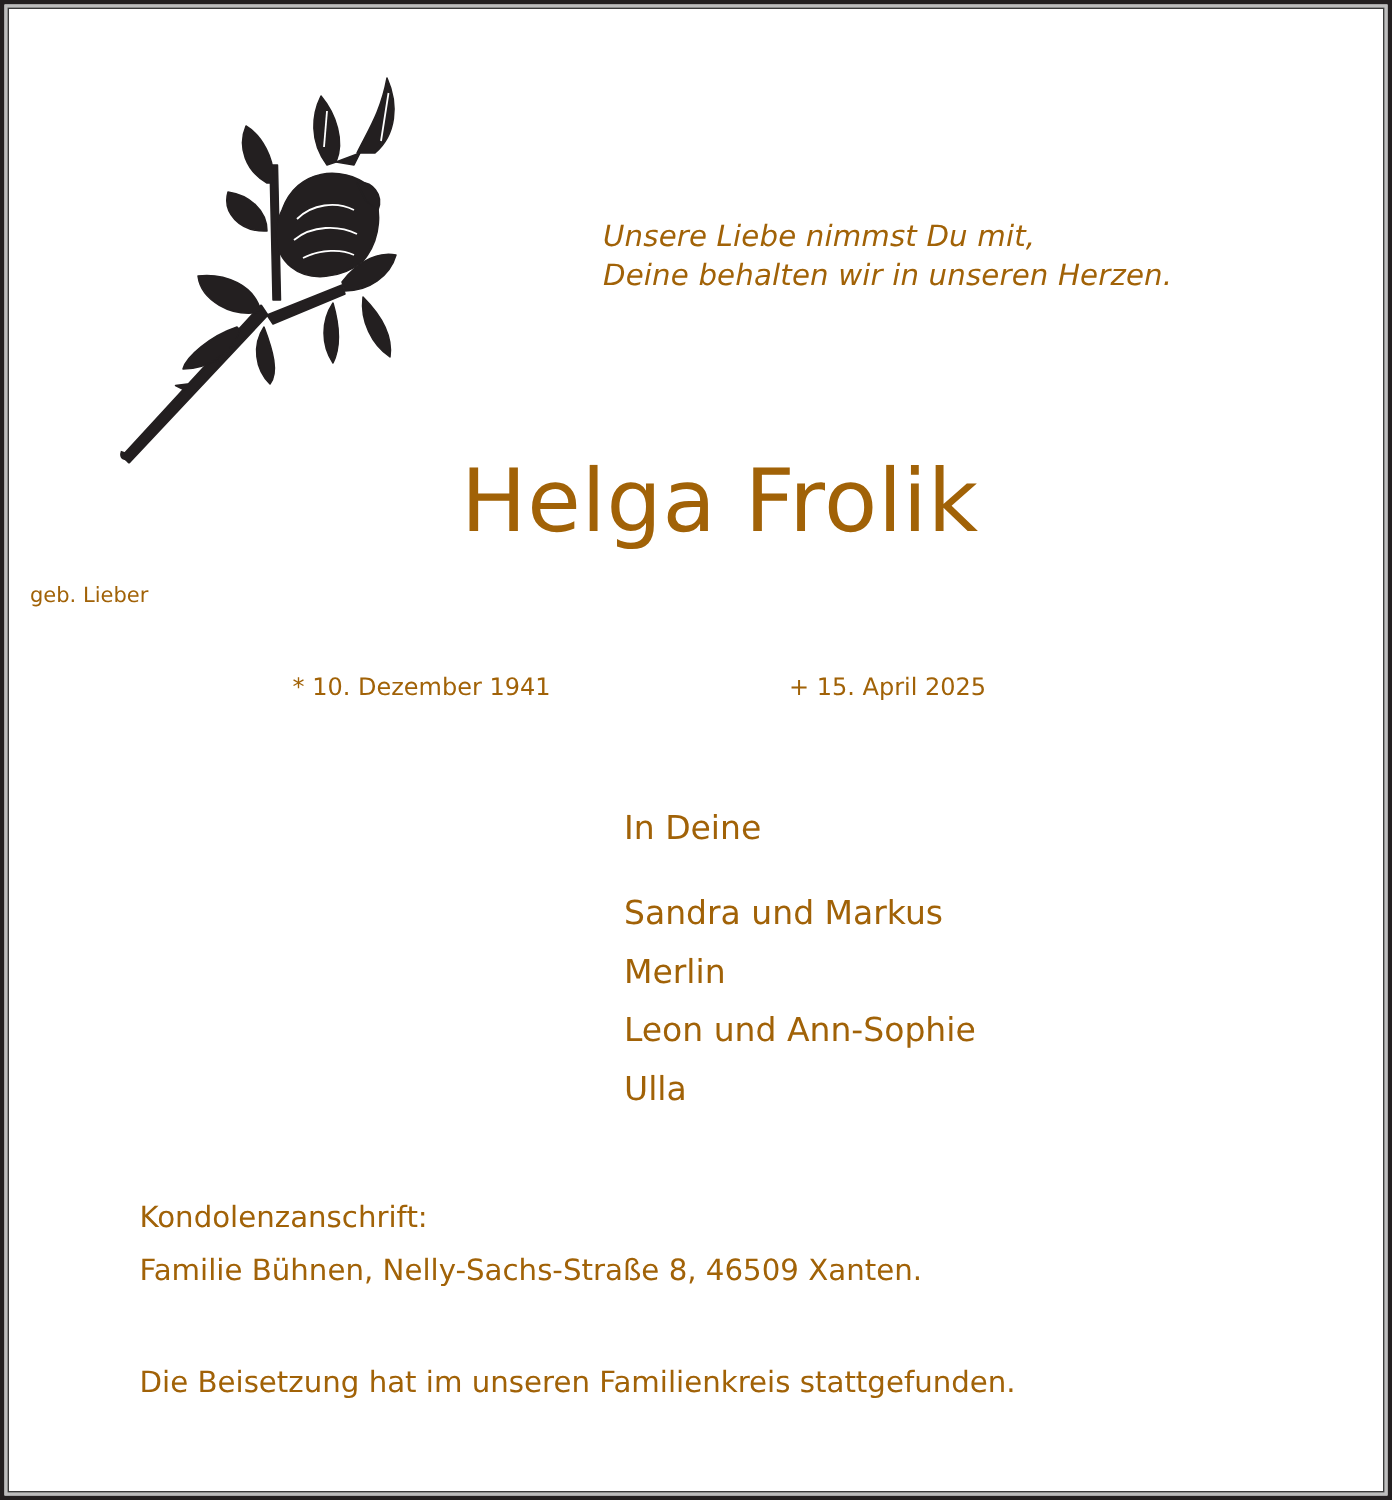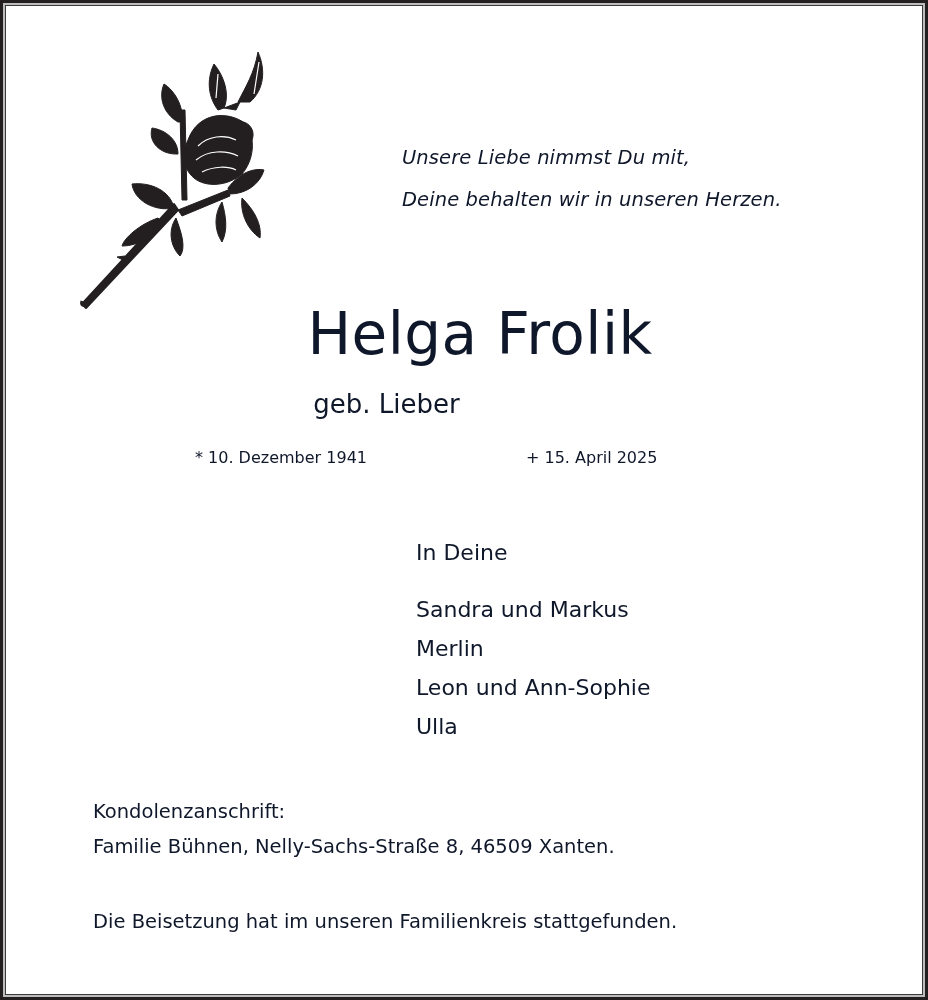--- a/index.html
+++ b/index.html
@@ -13,24 +13,24 @@
   .frame-inner {
     position: absolute; left: 2px; top: 2px; right: 2px; bottom: 2px;
     border: 1px solid #3a3a3a;
     box-shadow: inset 0 0 0 0 #fff;
   }
   .frame-gap {
     position: absolute; left: 0; top: 0; right: 0; bottom: 0;
     border: 2px solid #bdbdbd;
     box-sizing: border-box;
   }
-  .txt { position: absolute; color: #0f172a; font-family: "DejaVu Sans", sans-serif; white-space: nowrap; }
+  .txt { position: absolute; color: #a16207; font-family: "DejaVu Sans", sans-serif; white-space: nowrap; }
   .motto { font-style: italic; font-size: 19.5px; left: 402px; letter-spacing: 0.1px; }
   .name { font-size: 58px; left: 16px; width: 928px; text-align: center; top: 300px; letter-spacing: 0.5px; font-family: "DejaVu Sans", sans-serif; font-weight: normal; }
-  .born-name { font-size: 26px; left: 0; width: 753px; text-align: center; top: 389px; padding-left: 20px; box-sizing: border-box; }
+  .born-name { font-size: 14px; left: 0; width: 753px; top: 389px; padding-left: 20px; box-sizing: border-box; }
   .dates { font-size: 16px; top: 448px; }
   .sig { font-size: 22px; left: 416px; }
   .footer { font-size: 19.5px; left: 93px; text-align: right; }
   .rose { position: absolute; left: 78px; top: 50px; width: 192px; height: 262px; }
 </style>
 </head>
 <body>
 
 <div class="frame">
   <div class="frame-gap"></div>
@@ -68,21 +68,21 @@
   <g fill="none" stroke="#ffffff" stroke-width="1.2">
     <path d="M120 96 C 130 86, 146 84, 158 90"></path>
     <path d="M118 110 C 130 100, 148 100, 160 106"></path>
     <path d="M124 122 C 136 116, 150 116, 158 120"></path>
     <path d="M138 48 L 140 24"></path>
     <path d="M176 44 L 181 12"></path>
   </g>
 </svg>
 
 <div class="txt motto" style="top:146px">Unsere Liebe nimmst Du mit,</div>
-<div class="txt motto" style="top:188px">Deine behalten wir in unseren Herzen.</div>
+<div class="txt motto" style="top:172px">Deine behalten wir in unseren Herzen.</div>
 
 <div class="txt name">Helga Frolik</div>
 <div class="txt born-name">geb. Lieber</div>
 
 <div class="txt dates" style="left:195px">* 10. Dezember 1941</div>
 <div class="txt dates" style="left:526px">+ 15. April 2025</div>
 
 <div class="txt sig" style="top:540px">In Deine</div>
 <div class="txt sig" style="top:597px">Sandra und Markus</div>
 <div class="txt sig" style="top:636px">Merlin</div>

